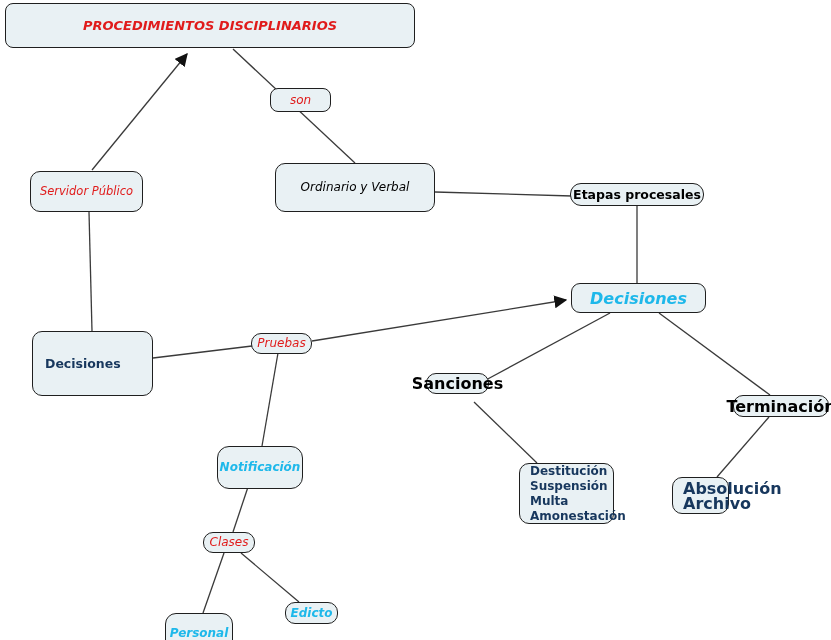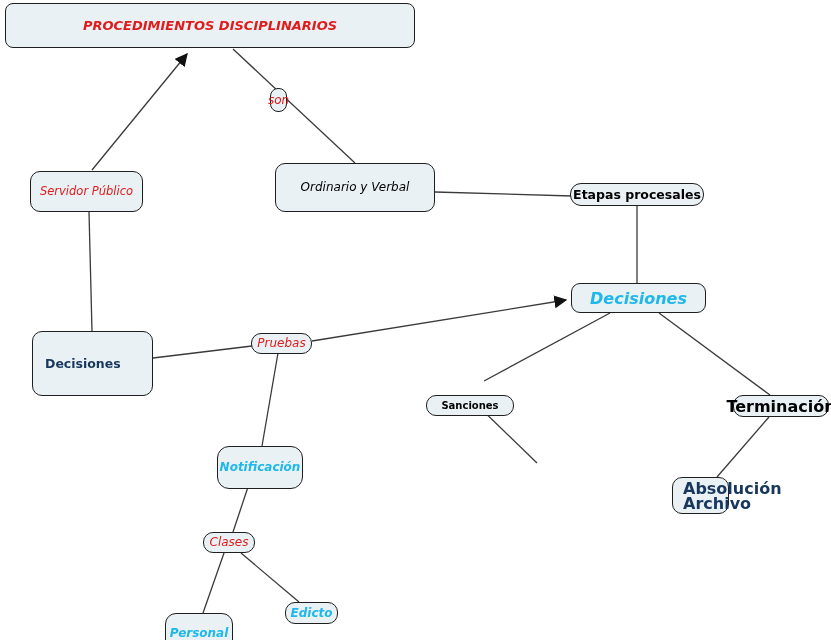--- a/index.html
+++ b/index.html
@@ -77,38 +77,42 @@
     <line x1="659" y1="313" x2="770" y2="395"></line>
     <line x1="769" y1="417" x2="717" y2="477"></line>
     <line x1="278" y1="353" x2="262" y2="446"></line>
     <line x1="253" y1="472" x2="233" y2="532"></line>
     <line x1="224" y1="553" x2="203" y2="613"></line>
     <line x1="241" y1="553" x2="299" y2="602"></line>
   </svg>
 
   <div class="node t-red-bold-italic" style="left:5px; top:3px; width:410px; height:45px; border-radius:8px; font-size:13px;">PROCEDIMIENTOS DISCIPLINARIOS</div>
 
-  <div class="node t-red-italic" style="left:270px; top:88px; width:17px; height:24px; border-radius:8px;">son</div>
+  <div class="node t-red-italic" style="left:270px; top:88px; width:61px; height:24px; border-radius:8px;">son</div>
 
   <div class="node t-red-italic" style="left:30px; top:171px; width:113px; height:41px; font-size:11.5px;">Servidor Público</div>
 
   <div class="node t-black-italic" style="left:275px; top:163px; width:160px; height:49px;">Ordinario y Verbal</div>
 
   <div class="node t-black-bold" style="left:570px; top:183px; width:134px; height:23px; border-radius:11px; font-size:12.5px;">Etapas procesales</div>
 
   <div class="node t-cyan-bold-italic" style="left:571px; top:283px; width:135px; height:30px; border-radius:9px; font-size:16px; border-width:1.6px;">Decisiones</div>
 
   <div class="node t-navy-bold left-align" style="left:32px; top:331px; width:121px; height:65px; padding-left:12px; font-size:12.5px;">Decisiones</div>
 
   <div class="node t-red-italic" style="left:251px; top:333px; width:61px; height:21px; border-radius:10px;">Pruebas</div>
 
-  <div class="node t-black-bold" style="left:426px; top:395px; width:88px; height:21px; border-radius:10px; font-size:10px;">Sanciones</div>
+  <div class="node t-black-bold" style="left:426px; top:373px; width:63px; height:21px; border-radius:10px; font-size:16px;">Sanciones</div>
 
   <div class="node t-black-bold" style="left:733px; top:395px; width:96px; height:22px; border-radius:10px; font-size:16px;">Terminación</div>
 
+  <div class="node t-navy-bold left-align multiline" style="left:519px; top:463px; width:95px; height:61px; font-size:12px; line-height:15px;">Destitución
+Suspensión
+Multa
+Amonestación</div>
 
   <div class="node t-navy-bold left-align multiline" style="left:663px; top:477px; width:57px; height:37px; font-size:16px; line-height:15px;margin-left:9px;">Absolución
 Archivo</div>
 
   <div class="node t-cyan-bold-italic" style="left:217px; top:446px; width:86px; height:43px; border-radius:12px;">Notificación</div>
 
   <div class="node t-red-italic" style="left:203px; top:532px; width:52px; height:21px; border-radius:10px;">Clases</div>
 
   <div class="node t-cyan-bold-italic" style="left:165px; top:613px; width:68px; height:40px; border-radius:11px;">Personal</div>
 

